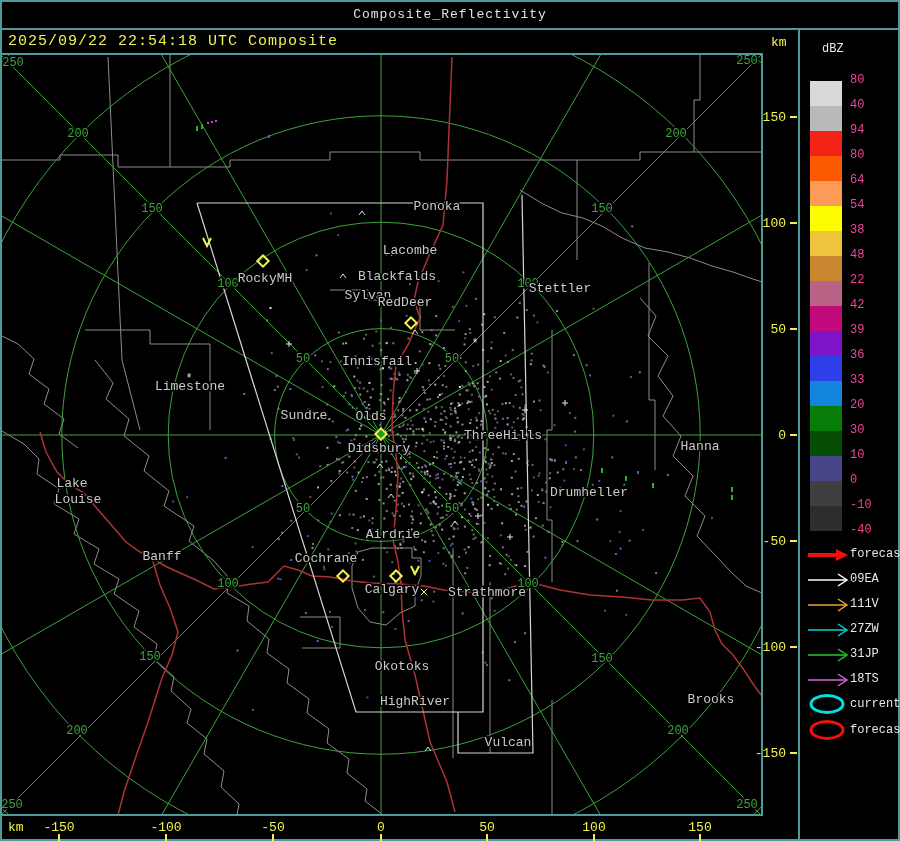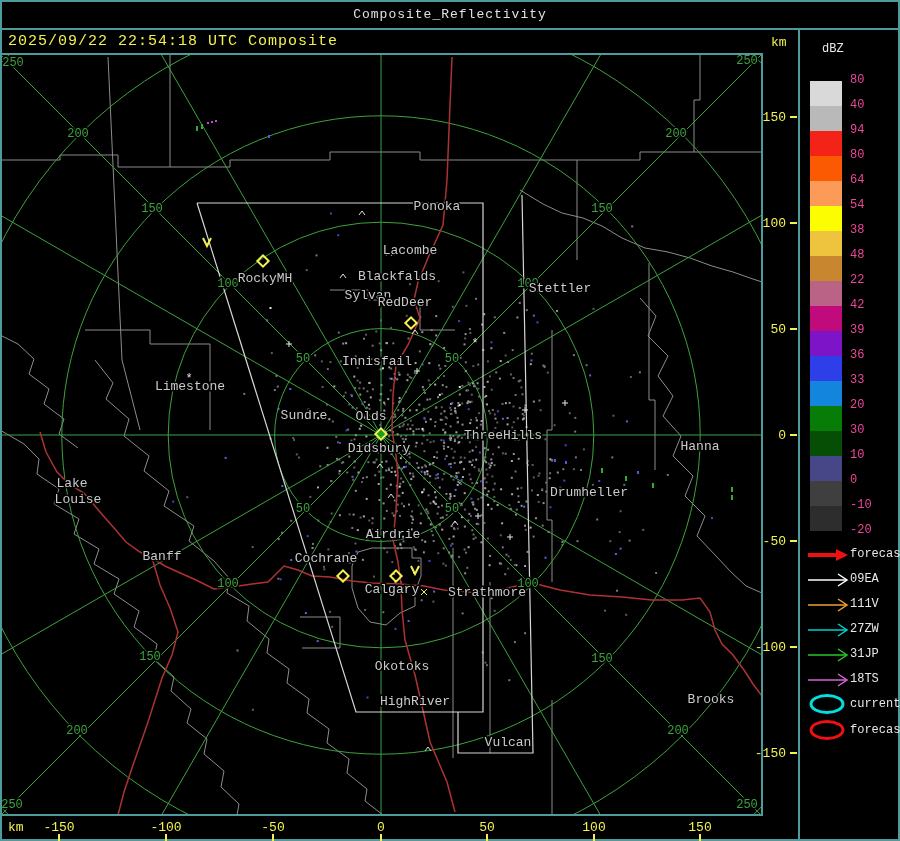--- a/index.html
+++ b/index.html
@@ -1164,21 +1164,21 @@
       <div class="cb-label" style="top:243px">22</div>
       <div class="cb-label" style="top:268px">42</div>
       <div class="cb-label" style="top:293px">39</div>
       <div class="cb-label" style="top:318px">36</div>
       <div class="cb-label" style="top:343px">33</div>
       <div class="cb-label" style="top:368px">20</div>
       <div class="cb-label" style="top:393px">30</div>
       <div class="cb-label" style="top:418px">10</div>
       <div class="cb-label" style="top:443px">0</div>
       <div class="cb-label" style="top:468px">-10</div>
-      <div class="cb-label" style="top:493px">-20</div>
+      <div class="cb-label" style="top:493px">-40</div>
       <svg width="44" height="16" class="vec-svg" style="top:517px">
         <line x1="2" y1="8" x2="32" y2="8" stroke="#ef1010" stroke-width="4"></line>
         <polygon points="30,2 42,8 30,14" fill="#ef1010"></polygon>
       </svg>
       <div class="vec-label" style="top:517px">forecast</div>
       <svg width="44" height="16" class="vec-svg" style="top:542px">
         <line x1="2" y1="8" x2="40" y2="8" stroke="#ffffff" stroke-width="1.5"></line>
         <polyline points="32,2 41,8 32,14" fill="none" stroke="#ffffff" stroke-width="1.5"></polyline>
       </svg>
       <div class="vec-label" style="top:542px">09EA</div>

